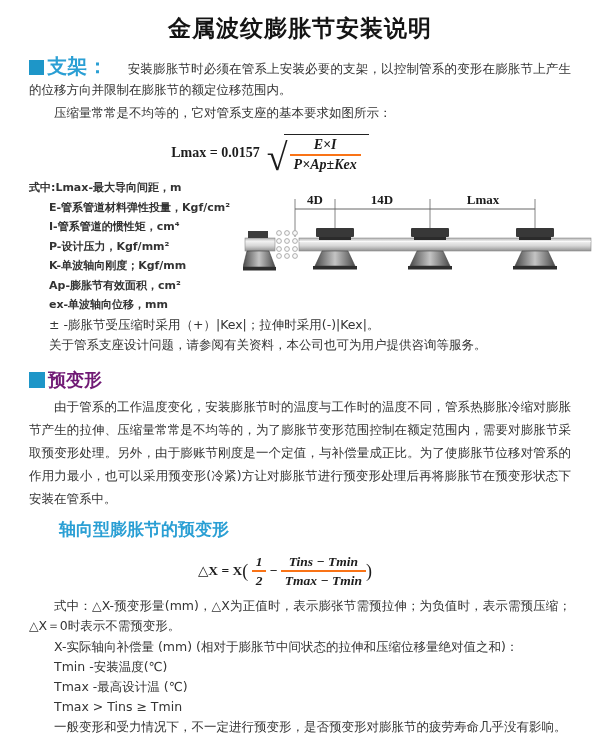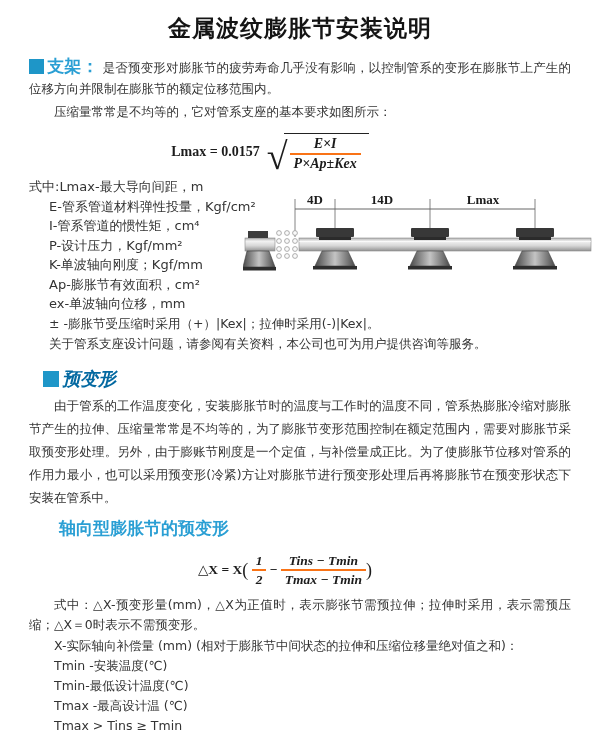--- a/index.html
+++ b/index.html
@@ -12,21 +12,21 @@
   .title {
     margin:0; padding-top:13px; text-align:center;
     font-size:23px; font-weight:700; color:#141414; letter-spacing:1px;
   }
   .content { padding:0 29px; }
 
   .bullet-sq {
     display:inline-block; width:15px; height:15px;
     background:#1e96c8; vertical-align:-2px; margin-right:3px;
   }
-  .sec-inline { font-size:17px; font-weight:700; color:#2a9fd4; margin-right:4px; }
+  .sec-inline { font-size:20px; font-weight:700; color:#2a9fd4; margin-right:20px; }
 
   .para { margin:0; font-size:12.5px; line-height:21px; text-align:justify; }
   .p1 { margin-top:12px; }
   .p2 { text-indent:2em; margin-top:2px; }
 
   
   .formula {
     text-align:center; font-family:"Liberation Serif","DejaVu Serif",serif;
     font-size:14px; font-weight:700; color:#1c1c1c;
   }
@@ -36,50 +36,50 @@
   .frac .num { display:block; padding:0 4px 1px; }
   .frac .den { display:block; border-top:2px solid #f97316; padding:1px 4px 0; }
   .radical { display:inline-flex; align-items:center; margin-left:7px; vertical-align:middle; }
   .rad-glyph { font-size:38px; font-weight:400; line-height:30px;
                margin-right:-4px; transform:translateY(3px); font-style:normal; }
   .rad-content { border-top:1.6px solid #222; padding:2px 8px 0 6px; }
   .f2 { margin:13px 30px 7px 0; font-size:13.5px; }
   .f2 .paren { font-size:18px; font-weight:400; vertical-align:-2px; }
 
   
-  .defs { font-size:13px; line-height:19.5px; margin-top:5px; }
+  .defs { font-size:11px; line-height:19.5px; margin-top:5px;font-weight:bold; }
   .def-line { padding-left:20px; }
   .def-line.first { padding-left:0; }
   .note { margin:0; padding-left:20px; font-size:12.5px; line-height:20px; }
 
   
   .diagram-wrap { position:absolute; left:243px; top:191px; width:352px; height:100px; }
 
-  .sec-h2 { margin:13px 14px 0; font-size:18px; font-weight:700; color:#0369a1;font-style:italic; }
+  .sec-h2 { margin:13px 0 0; font-size:18px; font-weight:700; color:#701a75; }
   .sec-h2 .bullet-sq { width:16px; height:16px; vertical-align:-2px; }
   .body-just { text-indent:2em; line-height:23px; margin-top:3px; }
 
   .sub-h3 { color:#2a9fd4; font-size:17px; font-weight:700; margin:8px 0 0 30px; }
 
   .expl { text-indent:2em; line-height:20px; margin:0; font-size:12.5px; text-align:justify; }
   .adefs { font-size:12.5px; line-height:20px; margin:1px 0 0 25px; }
   .a-note { text-indent:2em; font-size:12.5px; line-height:20px; margin:0; }
 
   svg text { font-family:"Liberation Serif","DejaVu Serif",serif; font-weight:700; }
 </style>
 </head>
 <body>
 
 <div class="page">
 
   <h1 class="title">金属波纹膨胀节安装说明</h1>
 
   <div class="content">
 
-    <p class="para p1"><span class="bullet-sq"></span><span class="sec-inline">支架：</span><span>是否预变形对膨胀节的疲劳寿命几乎没有影响，以控制管系的变形在膨胀节上产生的位移方向并限制在膨胀节的额定位移范围内。</span></p>
+    <p class="para p1"><span class="bullet-sq"></span><span class="sec-inline">支架：</span><span>安装膨胀节时必须在管系上安装必要的支架，以控制管系的变形在膨胀节上产生的位移方向并限制在膨胀节的额定位移范围内。</span></p>
 
     <p class="para p2">压缩量常常是不均等的，它对管系支座的基本要求如图所示：</p>
 
     <div class="formula f1">
       <span>Lmax = 0.0157</span><span class="radical">
           <span class="rad-glyph">√</span>
           <span class="rad-content"><span class="frac"><span class="num">E×I</span><span class="den">P×Ap±Kex</span></span></span>
         </span>
     </div>
 
@@ -102,26 +102,25 @@
 
     <h3 class="sub-h3">轴向型膨胀节的预变形</h3>
 
     <div class="formula f2">
       <span>△X = X</span><span class="paren">(</span>
       <span class="frac"><span class="num">1</span><span class="den">2</span></span>
       <span>−</span>
       <span class="frac"><span class="num">Tins − Tmin</span><span class="den">Tmax − Tmin</span></span><span class="paren">)</span>
     </div>
 
-    <p class="expl">式中：△X-预变形量(mm)，△X为正值时，表示膨张节需预拉伸；拉伸时采用，表示需预压缩；△X＝0时表示不需预变形。</p>
+    <p class="expl">式中：△X-预变形量(mm)，△X为正值时，表示膨张节需预拉伸；为负值时，表示需预压缩；△X＝0时表示不需预变形。</p>
 
     <div class="adefs">
       <div>X-实际轴向补偿量 (mm) (相对于膨胀节中间状态的拉伸和压缩位移量绝对值之和)：</div>
       <div>Tmin -安装温度(℃)</div>
-      <div>Tmin-最低设计温度(℃)</div>
       <div>Tmax -最高设计温 (℃)</div>
       <div>Tmax &gt; Tins ≥ Tmin</div>
     </div>
 
     <p class="a-note">一般变形和受力情况下，不一定进行预变形，是否预变形对膨胀节的疲劳寿命几乎没有影响。</p>
 
   </div>
 
   <div class="diagram-wrap">
     <svg width="352" height="100" viewBox="0 0 352 100">

